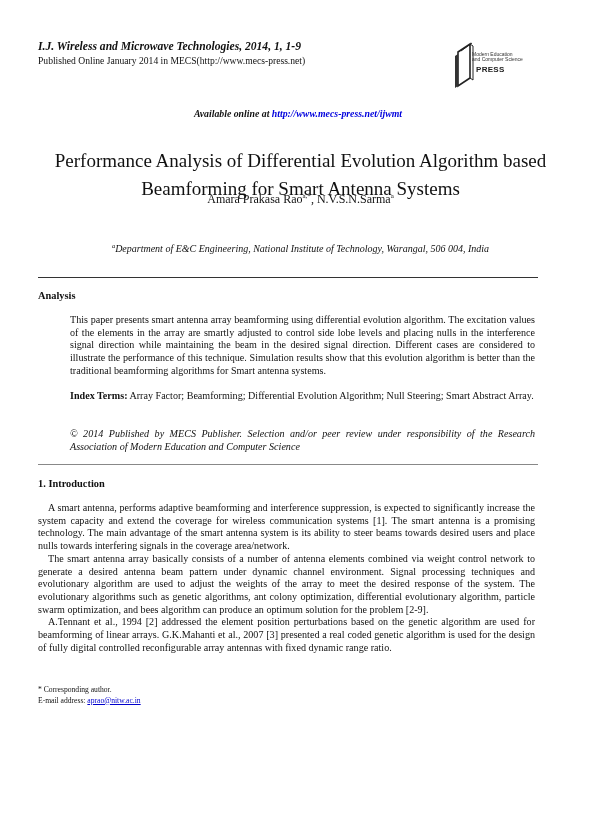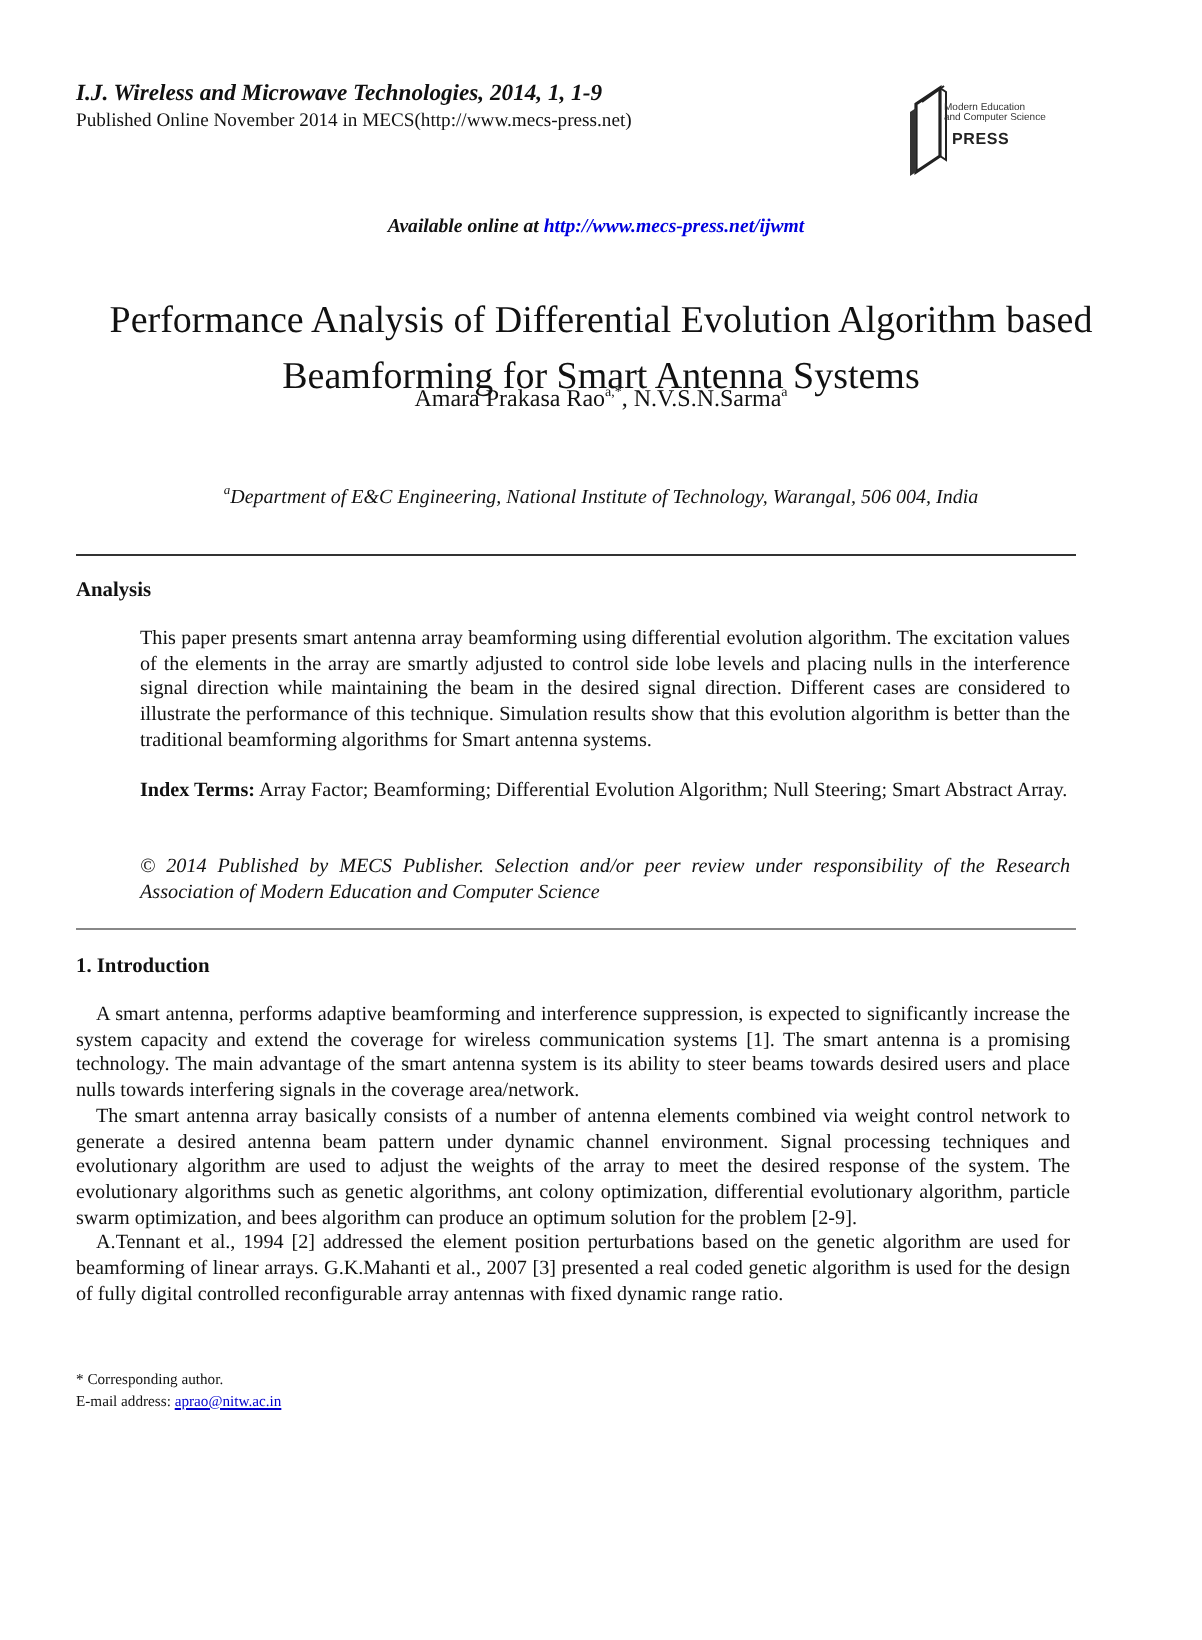--- a/index.html
+++ b/index.html
@@ -29,21 +29,21 @@
   .para b { font-weight:bold; }
   .copy { font-style:italic; }
   .foot { left:38px; top:685px; font-size:7.6px; line-height:10.5px; }
   .foot a { color:#0000cc; text-decoration:underline; }
 </style>
 </head>
 <body>
 
 <div class="abs journal">I.J. Wireless and Microwave Technologies, 2014, 1, 1-9</div>
 <div class="abs pubinfo">
-  <div>Published Online November 2014 in MECS(http://www.mecs-press.net)</div>
+  <div>Published Online January 2014 in MECS(http://www.mecs-press.net)</div>
 </div>
 
 <div class="abs logo">
   <svg width="24" height="46" viewBox="0 0 24 46" style="position:absolute;left:0;top:2px;">
     <path d="M6 10 L18 2 L18 36 L6 44 Z" fill="none" stroke="#222" stroke-width="1.6"></path>
     <path d="M3 14 L6 12 L6 44 L3 46 Z" fill="#333"></path>
     <path d="M9 9 L20 1" stroke="#222" stroke-width="1"></path>
     <path d="M18 2 L21 4 L21 38 L18 36" fill="none" stroke="#222" stroke-width="1"></path>
   </svg>
   <div class="logo-text">

